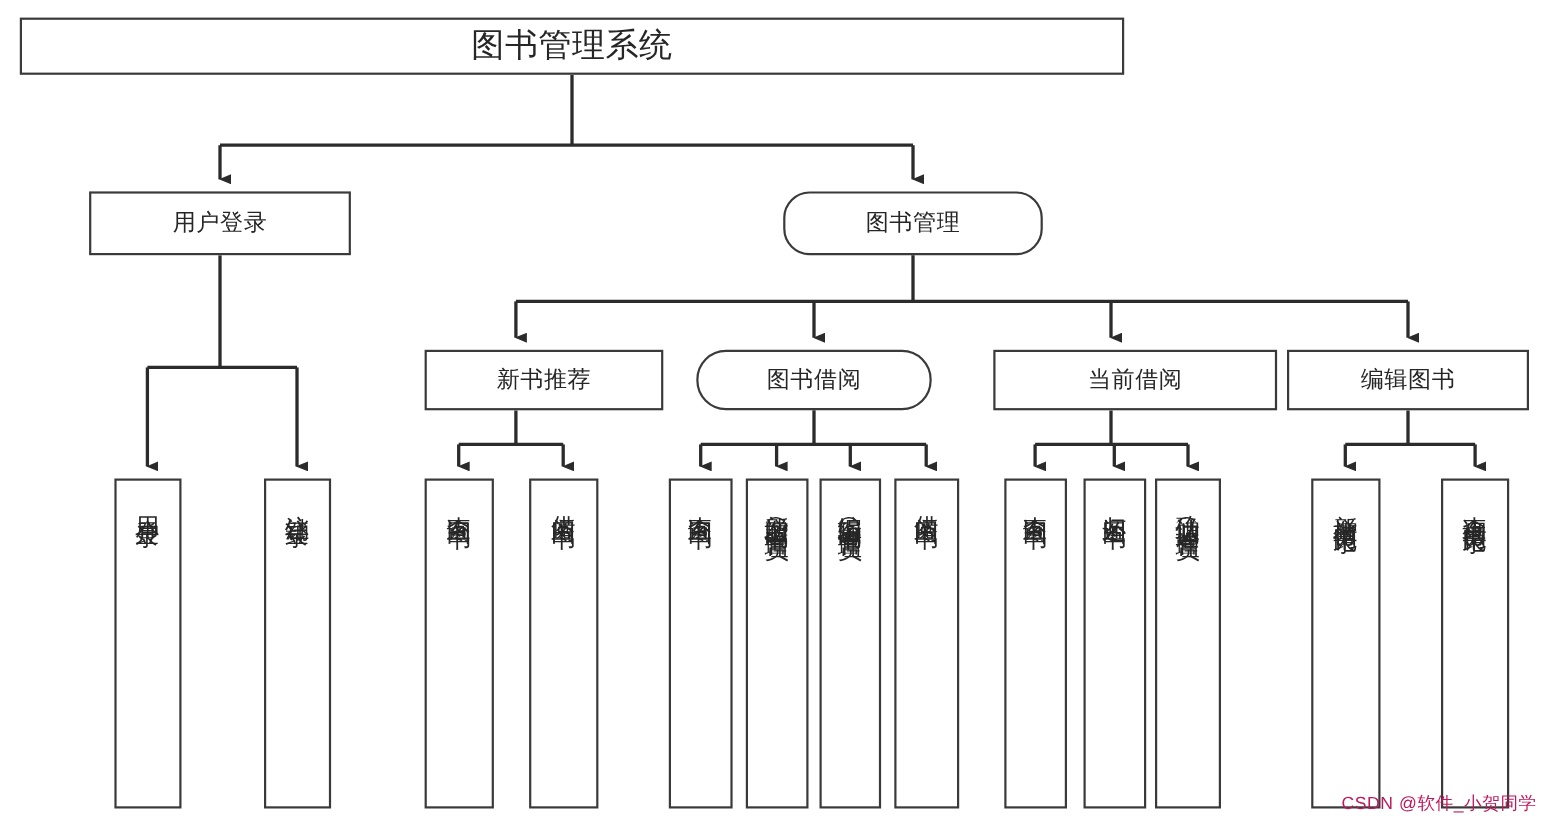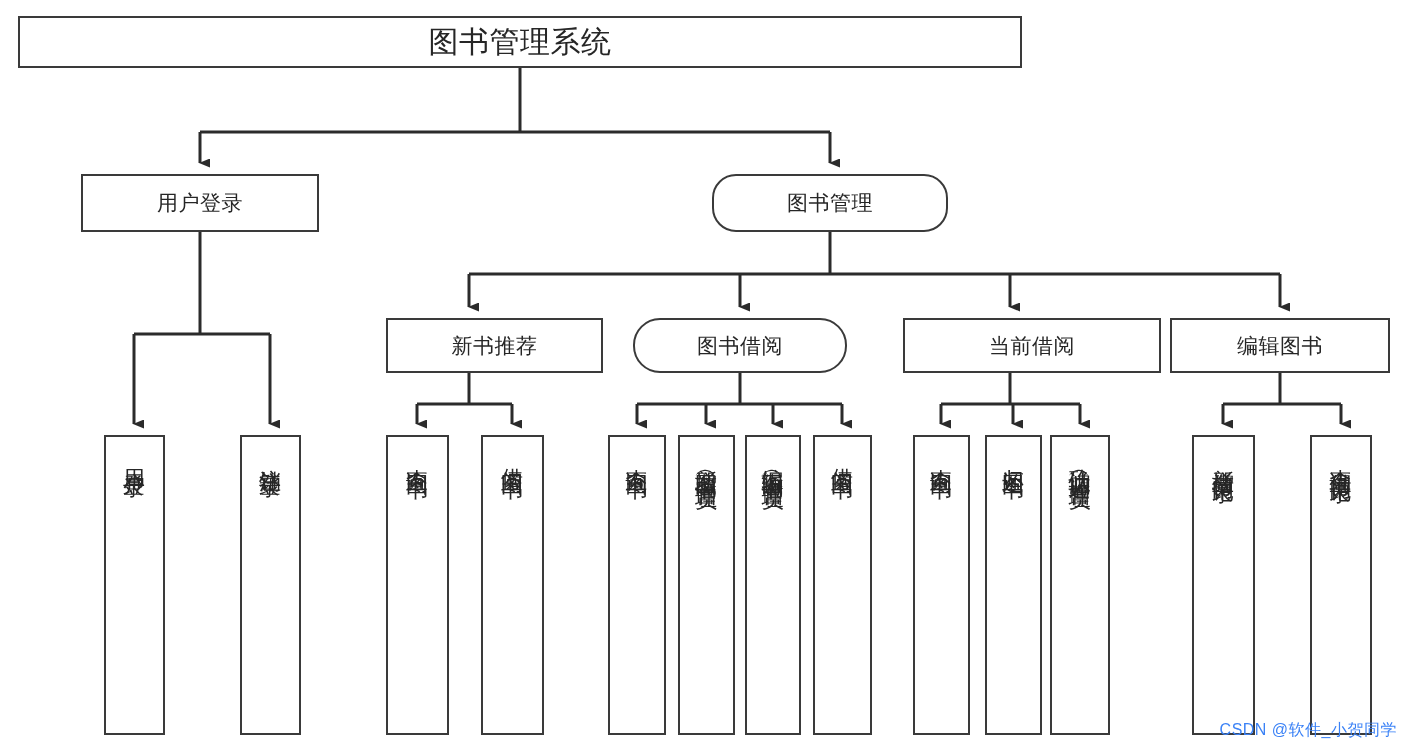--- a/index.html
+++ b/index.html
@@ -58,21 +58,21 @@
     line-height: 1.05;
     white-space: nowrap;
   }
   .node.root .node-label { font-size: 30px; }
 
   .watermark {
     position: absolute;
     right: 8px;
     bottom: 6px;
     font-size: 16px;
-    color: #3b82f6;
+    color: #be185d;
     letter-spacing: 0.5px;
     white-space: nowrap;
     user-select: none;
   }
 </style>
 </head>
 <body>
 
 <div id="canvas">
 

